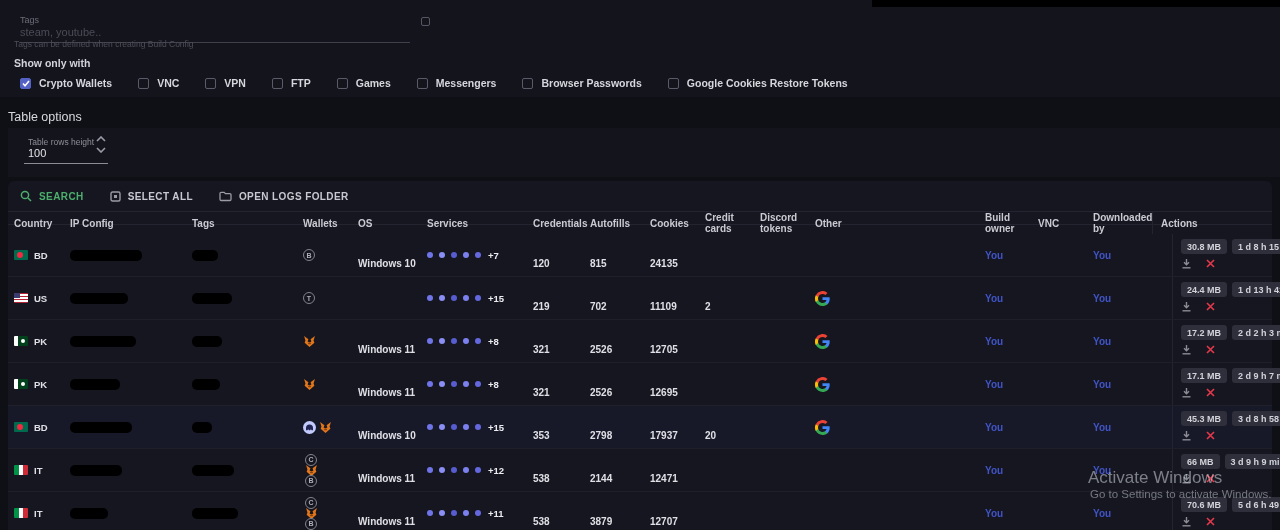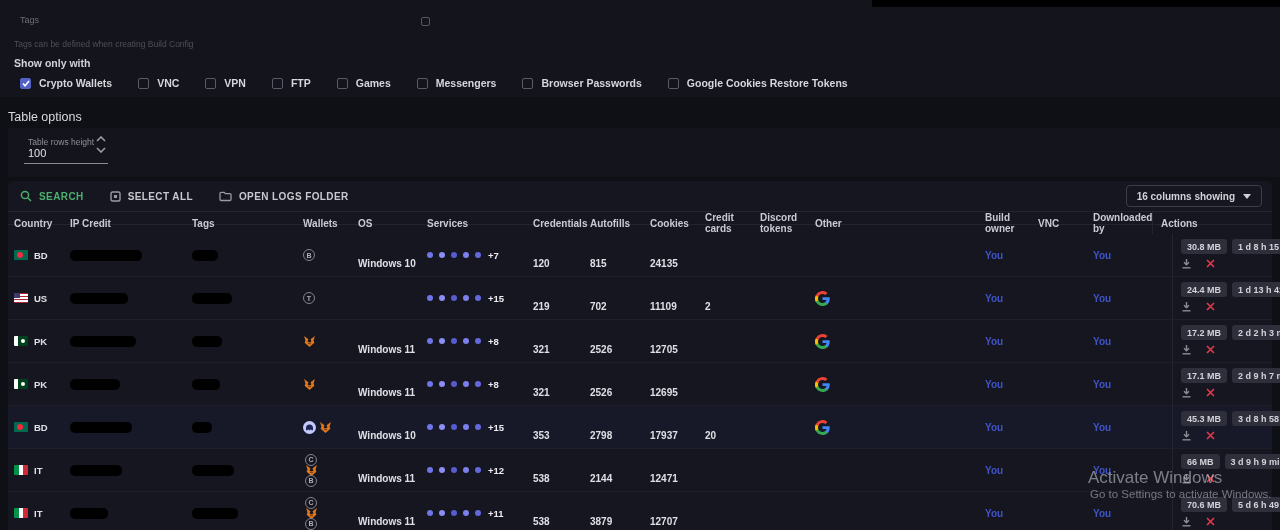--- a/index.html
+++ b/index.html
@@ -88,20 +88,21 @@
 
   .top-black { position:absolute; left:872px; top:0; width:408px; height:7px; background:#000; }
   .wm1 { position:absolute; left:1088px; top:468px; font-size:17px; color:rgba(210,213,223,.55); }
   .wm2 { position:absolute; left:1090px; top:488px; font-size:11.5px; color:rgba(210,213,223,.5); }
 </style>
 </head>
 <body>
 
 <div class="filters">
   <div class="tags-label">Tags</div>
+  <input class="tags-input" type="text" placeholder="steam, youtube.." style="">
   <div class="tags-helper">Tags can be defined when creating Build Config</div>
   <div class="lone-check"></div>
   <div class="show-only">Show only with</div>
   <div class="cb-row" id="cbRow">
       <div class="cb-item">
         <div class="cb-box checked">
           <svg width="8" height="7" viewBox="0 0 8 7">
             <path d="M1 3.5l2 2.2L7 1" stroke="#fff" stroke-width="1.6" fill="none"></path>
           </svg>
         </div>
@@ -169,30 +170,24 @@
           <rect x="4" y="4" width="3" height="3" fill="#9a9ba5"></rect>
         </svg>
       <span>SELECT ALL</span>
     </button>
     <button class="tbtn">
       <svg width="13" height="11" viewBox="0 0 13 11">
           <path d="M1 2.5A1.2 1.2 0 0 1 2.2 1.3h3l1.2 1.4h4.4A1.2 1.2 0 0 1 12 3.9v4.4A1.2 1.2 0 0 1 10.8 9.5H2.2A1.2 1.2 0 0 1 1 8.3z" stroke="#9a9ba5" stroke-width="1.3" fill="none"></path>
         </svg>
       <span>OPEN LOGS FOLDER</span>
     </button>
-    <button class="cols-btn">
-      <span>16 columns showing</span>
-      <svg width="8" height="5" viewBox="0 0 8 5">
-          <path d="M0 0l4 5 4-5z" fill="#d0d1d9"></path>
-        </svg>
-    </button>
   </div>
   <div class="grid-head" id="headRow">
       <div class="gh">Country</div>
-      <div class="gh">IP Credit</div>
+      <div class="gh">IP Config</div>
       <div class="gh">Tags</div>
       <div class="gh">Wallets</div>
       <div class="gh">OS</div>
       <div class="gh">Services</div>
       <div class="gh">Credentials</div>
       <div class="gh">Autofills</div>
       <div class="gh">Cookies</div>
       <div class="gh">Credit cards</div>
       <div class="gh">Discord tokens</div>
       <div class="gh">Other</div>

